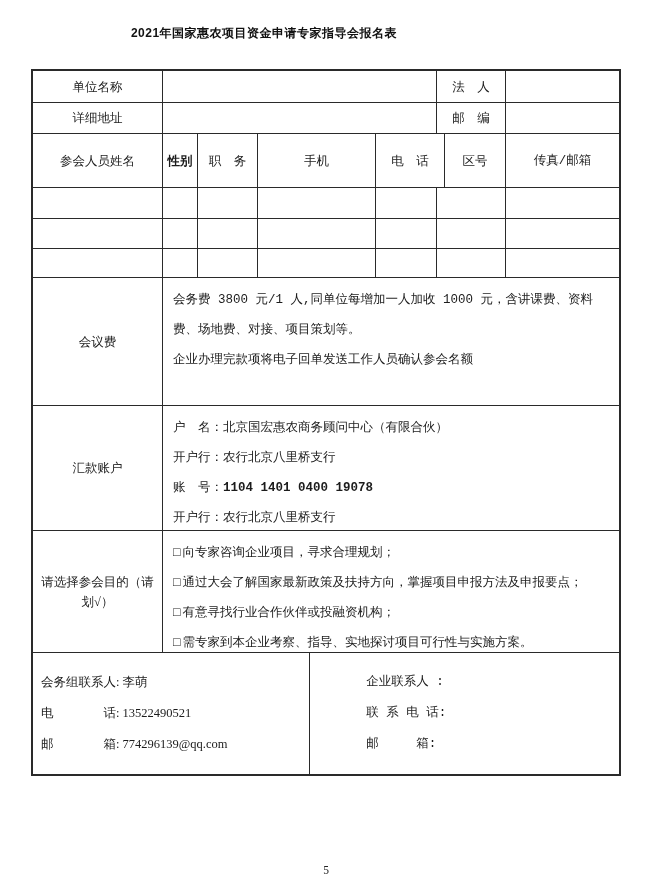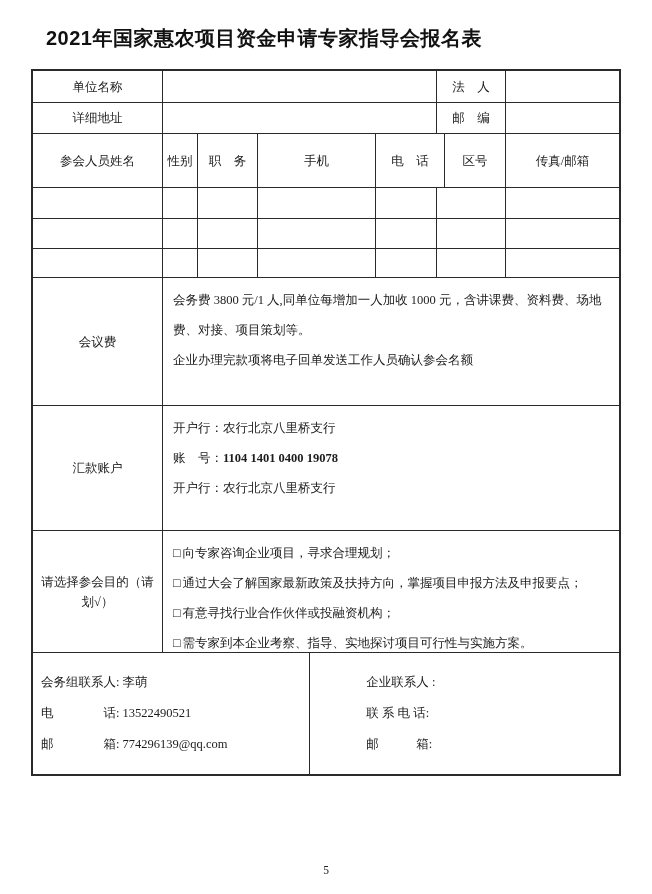--- a/index.html
+++ b/index.html
@@ -11,21 +11,21 @@
     color:#1c1c1c;
     overflow:hidden;
     margin:0 auto;
   }
   .title{
     position:absolute;
     top:25px;left:0;width:528px;
     text-align:center;
     font-family:"Liberation Sans","DejaVu Sans",sans-serif;
     font-weight:bold;
-    font-size:20px;
+    font-size:12px;
     letter-spacing:0.5px;
     color:#111;
   }
   .form-table{
     position:absolute;
     top:69px;left:31px;
     width:590px;
     border:2px solid #2a2a2a;
     box-sizing:border-box;
     background:#fff;
@@ -35,23 +35,23 @@
     box-sizing:border-box;
     border-bottom:1px solid #2a2a2a;
   }
   .trow:last-child{border-bottom:none;gap:48px;}
   .cell{
     box-sizing:border-box;
     border-right:1px solid #2a2a2a;
     overflow:hidden;
     font-size:12.5px;
   }
-  .cell:last-child{border-right:none;}
+  .cell:last-child{border-right:none;font-family:Liberation Mono, monospace;}
   
-  .w1{width:130px;} .w2{width:35px;} .w3{width:60px;} .w4{width:118px;}
+  .w1{width:130px;} .w2{width:35px;font-weight:bold;} .w3{width:60px;} .w4{width:118px;}
   .w5{width:61px;} .w6{width:69px;font-family:Liberation Serif, serif;} .w7{width:113px;}
   .wm{width:274px;}  
   .wc{width:456px;}  
   .wcl{width:302px;} 
   .wcr{width:284px;} 
   
   .h-info1{height:32px;} .h-info2{height:31px;}
   .h-head{height:54px;}
   .h-p1{height:31px;} .h-p2{height:30px;} .h-p3{height:29px;}
   .h-fee{height:128px;} .h-remit{height:125px;}
@@ -160,20 +160,21 @@
       <div class="cell w1 lbl">会议费</div>
       <div class="cell wc content">
         <div>会务费 3800 元/1 人,同单位每增加一人加收 1000 元，含讲课费、资料费、场地费、对接、项目策划等。</div>
         <div>企业办理完款项将电子回单发送工作人员确认参会名额</div>
       </div>
     </div>
 
     <div class="trow h-remit">
       <div class="cell w1 lbl">汇款账户</div>
       <div class="cell wc content">
+        <div><span>户　名：</span><span>北京国宏惠农商务顾问中心（有限合伙）</span></div>
         <div><span>开户行：</span><span>农行北京八里桥支行</span></div>
         <div><span>账　号：</span><span class="bold">1104 1401 0400 19078</span></div>
         <div><span>开户行：</span><span>农行北京八里桥支行</span></div>
       </div>
     </div>
 
     <div class="trow h-purpose">
       <div class="cell w1 lbl">请选择参会目的（请划√）</div>
       <div class="cell wc content">
         <div class="opt-line"><span class="checkbox">□</span><span>向专家咨询企业项目，寻求合理规划；</span></div>

